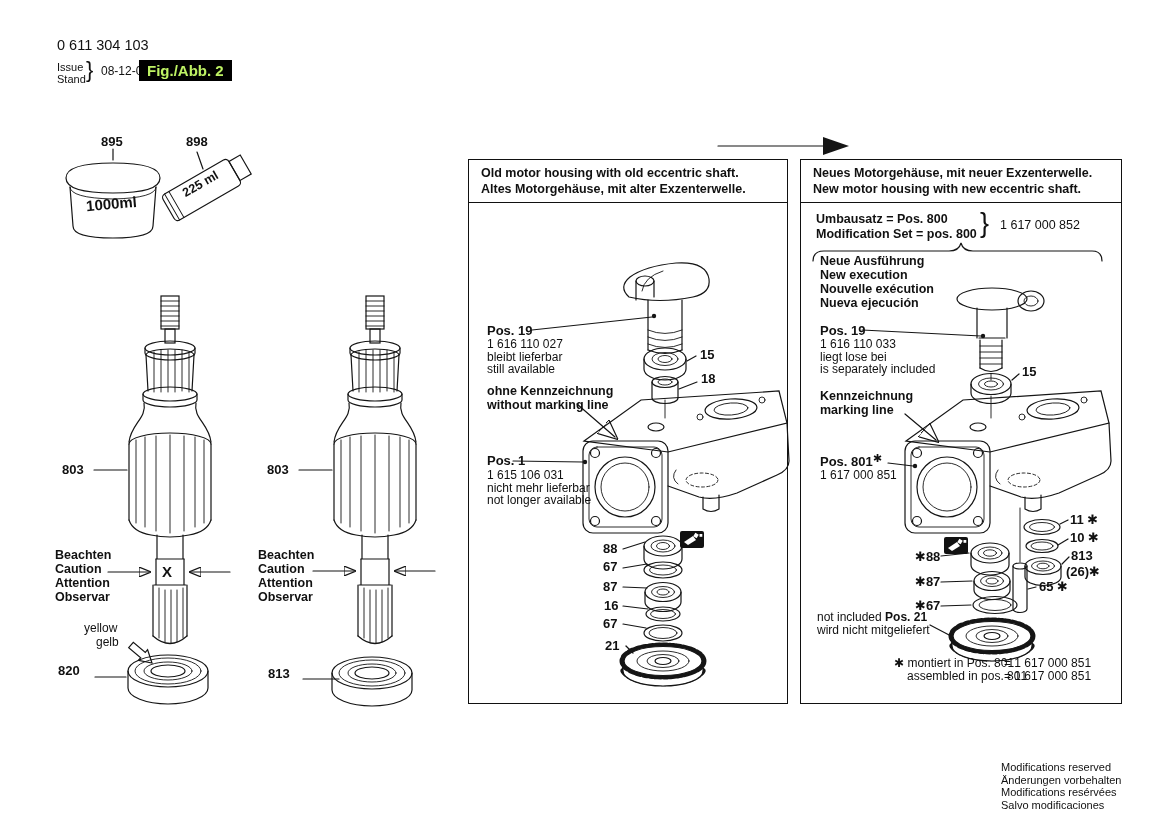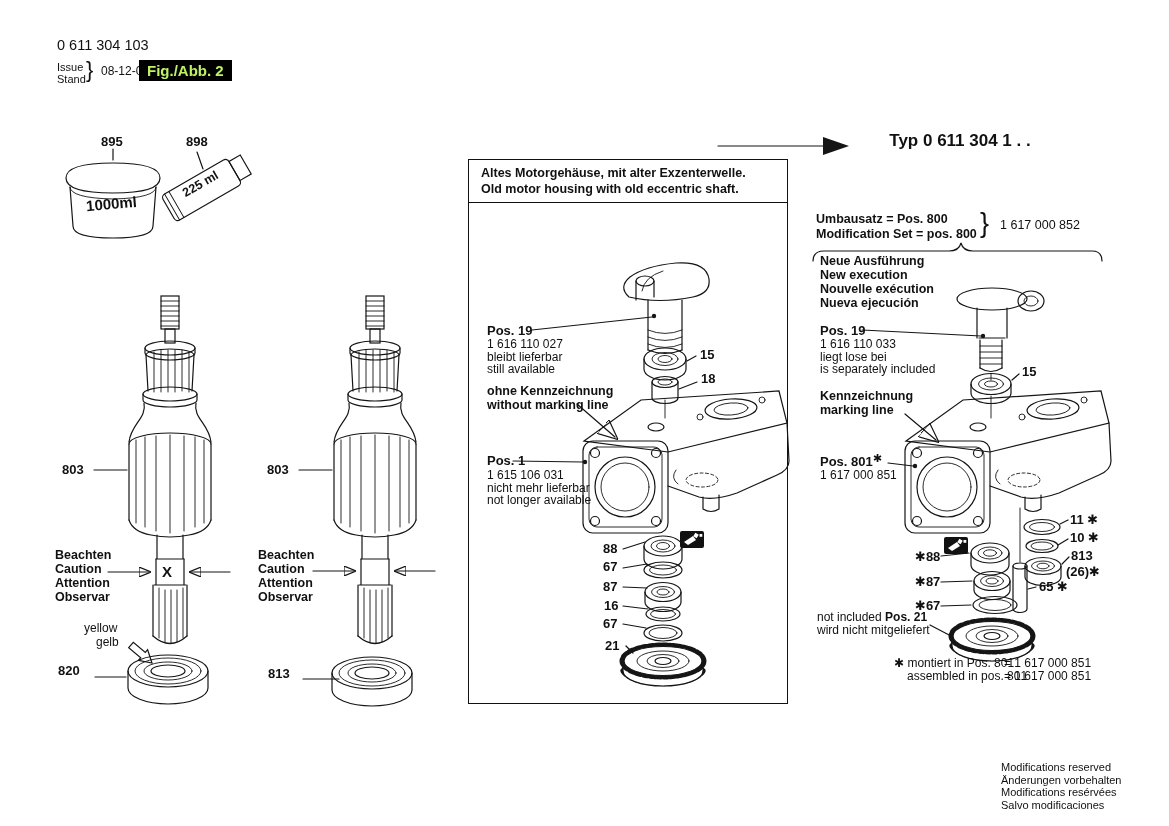--- a/index.html
+++ b/index.html
@@ -276,22 +276,28 @@
       <path d="M1028,589 L1036,587"></path>
       <path d="M941,556 L969,553"></path>
       <path d="M941,582 L972,581"></path>
       <path d="M941,606 L971,605"></path>
       <path d="M930,625 L951,636"></path>
     </g>
   </svg>
 
   <div class="panel" style="left:468px;top:159px;width:318px;height:543px">
     <div class="panel-header">
+      <div>Old motor housing with old eccentric shaft.</div>
       <div>Altes Motorgehäuse, mit alter Exzenterwelle.</div>
-      <div>Old motor housing with old eccentric shaft.</div>
+    </div>
+  </div>
+  <div class="panel" style="left:800px;top:159px;width:320px;height:543px">
+    <div class="panel-header">
+      <div>Neues Motorgehäuse, mit neuer Exzenterwelle.</div>
+      <div>New motor housing with new eccentric shaft.</div>
     </div>
   </div>
 
   <div class="tx" style="left:57px;top:39px;font-size:14.5px">0 611 304 103</div>
   <div class="tx small" style="left:57px;top:61px">Issue</div>
   <div class="tx small" style="left:57px;top:73px">Stand</div>
   <div class="brace" style="left:86px;top:57px">}</div>
   <div class="tx" style="left:101px;top:65px">08-12-04</div>
   <div class="figbox" style="left:139px;top:60px">Fig./Abb. 2</div>
 
@@ -315,21 +321,20 @@
     <div>Attention</div>
     <div>Observar</div>
   </div>
   <div class="cl" style="left:162px;top:563px;font-size:15px">X</div>
 
   <div class="tx" style="left:84px;top:622px">yellow</div>
   <div class="tx" style="left:96px;top:636px">gelb</div>
   <div class="cl" style="left:58px;top:663px">820</div>
   <div class="cl" style="left:268px;top:666px">813</div>
 
-  <div class="typ" style="left:800px;top:131px;width:320px">Typ 0 611 304 1 . .</div>
 
   <div class="cl" style="left:487px;top:323px">Pos. 19</div>
   <div class="tx" style="left:487px;top:338px">1 616 110 027</div>
   <div class="tx" style="left:487px;top:351px">bleibt lieferbar</div>
   <div class="tx" style="left:487px;top:363px">still available</div>
   <div class="blk" style="left:487px;top:384px">
     <div>ohne Kennzeichnung</div>
     <div>without marking line</div>
   </div>
   <div class="cl" style="left:487px;top:453px">Pos. 1</div>

